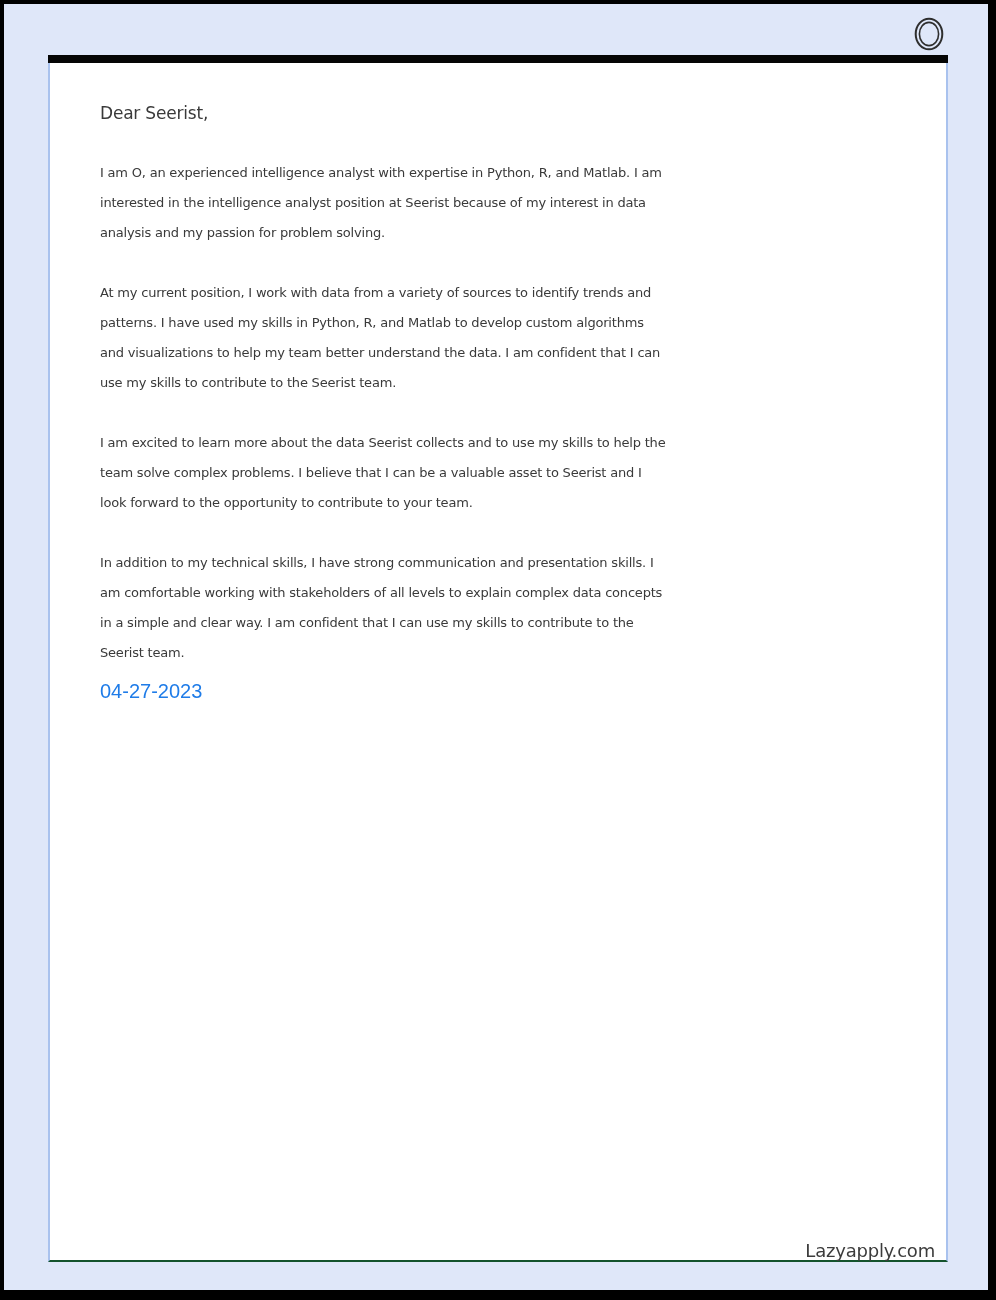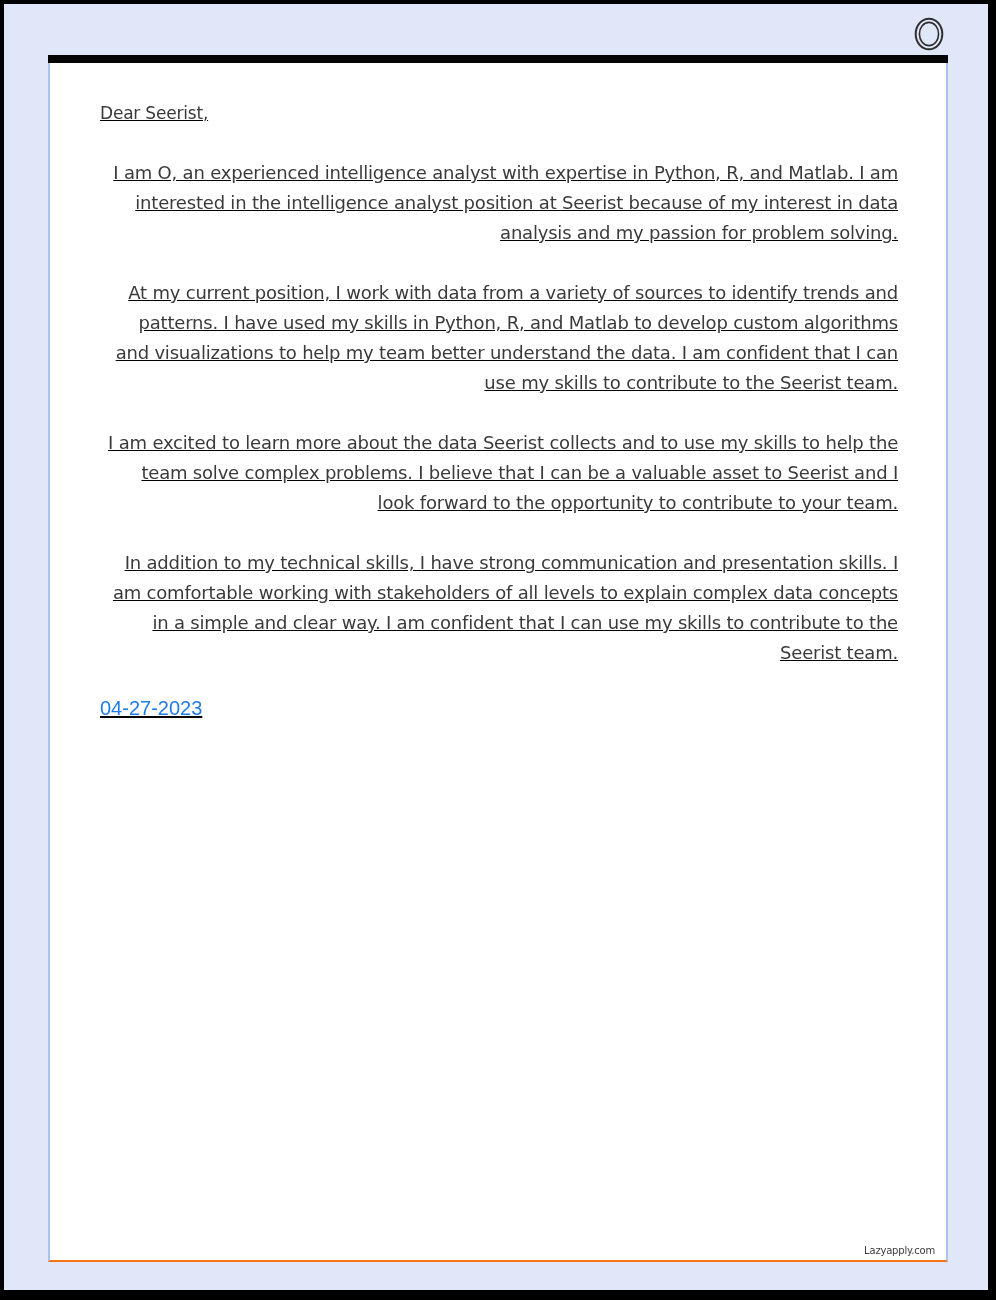--- a/index.html
+++ b/index.html
@@ -42,52 +42,50 @@
     height: 8px;
     background: #050505;
   }
   .sheet {
     position: relative;
     width: 100%;
     height: 1199px;
     background: #ffffff;
     border-left: 2px solid #a9c2ee;
     border-right: 2px solid #a9c2ee;
-    border-bottom: 2px solid #f97316;
-    padding: 35px 48px 0 50px;
-    text-decoration: underline;
+    border-bottom: 2px solid #14532d;
+    padding: 35px 66px 0 50px;
   }
   .greeting {
     color: #3a3a3a;
     font-size: 17px;
     line-height: 30px;
     letter-spacing: -0.2px;
   }
   .para {
     color: #3a3a3a;
-    font-size: 18px;
+    font-size: 13px;
     line-height: 30px;
     letter-spacing: -0.2px;
     white-space: pre-line;
     margin-top: 30px;
-    text-align: right;
   }
   .letter-date {
-    margin-top: 26px;
+    margin-top: 9px;
     color: #1f7ce8;
     font-family: "Liberation Sans", sans-serif;
     font-size: 20px;
     line-height: 28px;
   }
   .watermark {
     position: absolute;
     right: 11px;
     bottom: 1px;
     color: #3c3c3c;
-    font-size: 10px;
+    font-size: 18px;
     line-height: 16px;
     letter-spacing: -0.2px;
   }
 </style>
 </head>
 <body>
 
 <div class="canvas">
 
   <span class="brand-ring">

